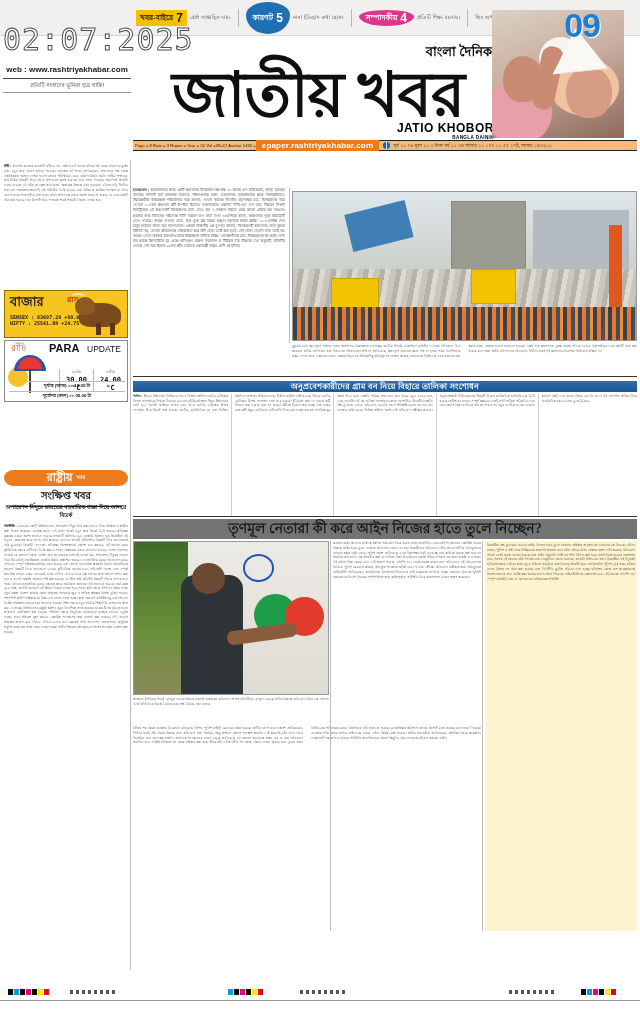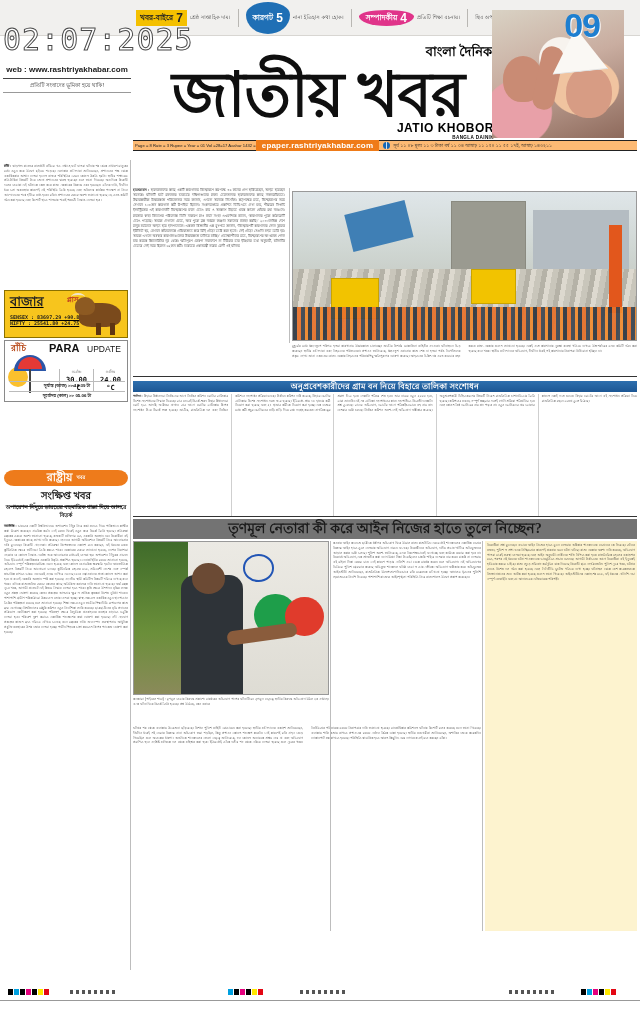--- a/index.html
+++ b/index.html
@@ -95,38 +95,38 @@
                font-family: "Liberation Serif", serif; letter-spacing: .2px; }
 
   
   .col { font-size: 3.25px; line-height: 1.52; color: #2b2b2b; text-align: justify;
          font-family: "DejaVu Sans", sans-serif; }
   .lead { font-weight: bold; color: #000; }
 
   .leftcol-top { position: absolute; left: 4px; top: 164px; width: 124px; height: 122px;
                  font-size: 3.2px; line-height: 1.5; color:#2b2b2b; text-align: justify; }
   .bazar { position: absolute; left: 4px; top: 290px; width: 124px; height: 48px;
-           background: #f7c51d; border: 1px solid #8a7000; overflow: hidden; text-decoration: underline; }
+           background: #f7c51d; border: 1px solid #8a7000; overflow: hidden; }
   .bazar h3 { font-size: 13px; color: #222; font-weight: bold; padding: 1px 0 0 5px;
               font-family: "Liberation Serif", serif; }
   .bazar .plus { position:absolute; left:62px; top:3px; font-size:7px; color:#b32; font-weight:bold;}
   .bazar .rows { background:#f7c51d; padding: 1px 0 0 5px; }
   .bazar .r { font-size: 5px; color: #1d1d1d; font-weight: bold; font-family:"DejaVu Sans Mono", monospace;}
   .bull { position:absolute; right:2px; top:2px; width:52px; height:42px; }
   .bull .body{ position:absolute; right:4px; top:10px; width:42px;height:24px;background:#7a4a1c;
      border-radius:40% 45% 35% 30%; }
   .bull .head{ position:absolute; right:30px; top:4px; width:20px;height:18px;background:#8d5a22;
      border-radius:50% 50% 40% 40%; }
   .bull .horn{ position:absolute; right:40px; top:0px; width:14px;height:8px;
      border-top:2px solid #efe4cf; border-radius:50% 50% 0 0;}
   .bull .leg { position:absolute; bottom:0; width:5px;height:12px;background:#5e3512;}
 
   .weather { position: absolute; left: 4px; top: 340px; width: 124px; height: 62px;
              border: 1px solid #8a8a8a; background: #fff; overflow: hidden; }
-  .weather .city { font-size: 9px; font-weight: bold; color: #b84a1a; padding-left: 6px;
+  .weather .city { font-size: 9px; font-weight: normal; color: #b84a1a; padding-left: 6px;
                    font-family:"Liberation Serif", serif; }
   .weather .para { position:absolute; left: 44px; top: 1px; font-size: 11px; font-weight: bold; color:#111;}
   .weather .upd  { position:absolute; left: 82px; top: 3px; font-size: 8.5px; color:#111; }
   .wgrid { position:absolute; left:54px; top:28px; width:68px; display:flex; }
   .wcell { flex:1; text-align:center; border-left:1px solid #bbb; }
   .wcell .lbl { font-size: 3.6px; color:#333; }
   .wcell .val { font-size: 7px; font-weight: bold; color:#111; font-family:"DejaVu Sans Mono", monospace; }
   .wline { position:absolute; left:4px; width:116px; font-size:4.4px; font-weight:bold; color:#111;
            text-align:center; border-top:1px solid #bbb; padding-top:1px; }
   .wsun { position:absolute; left:3px; top:12px; width:46px; height:42px; }

